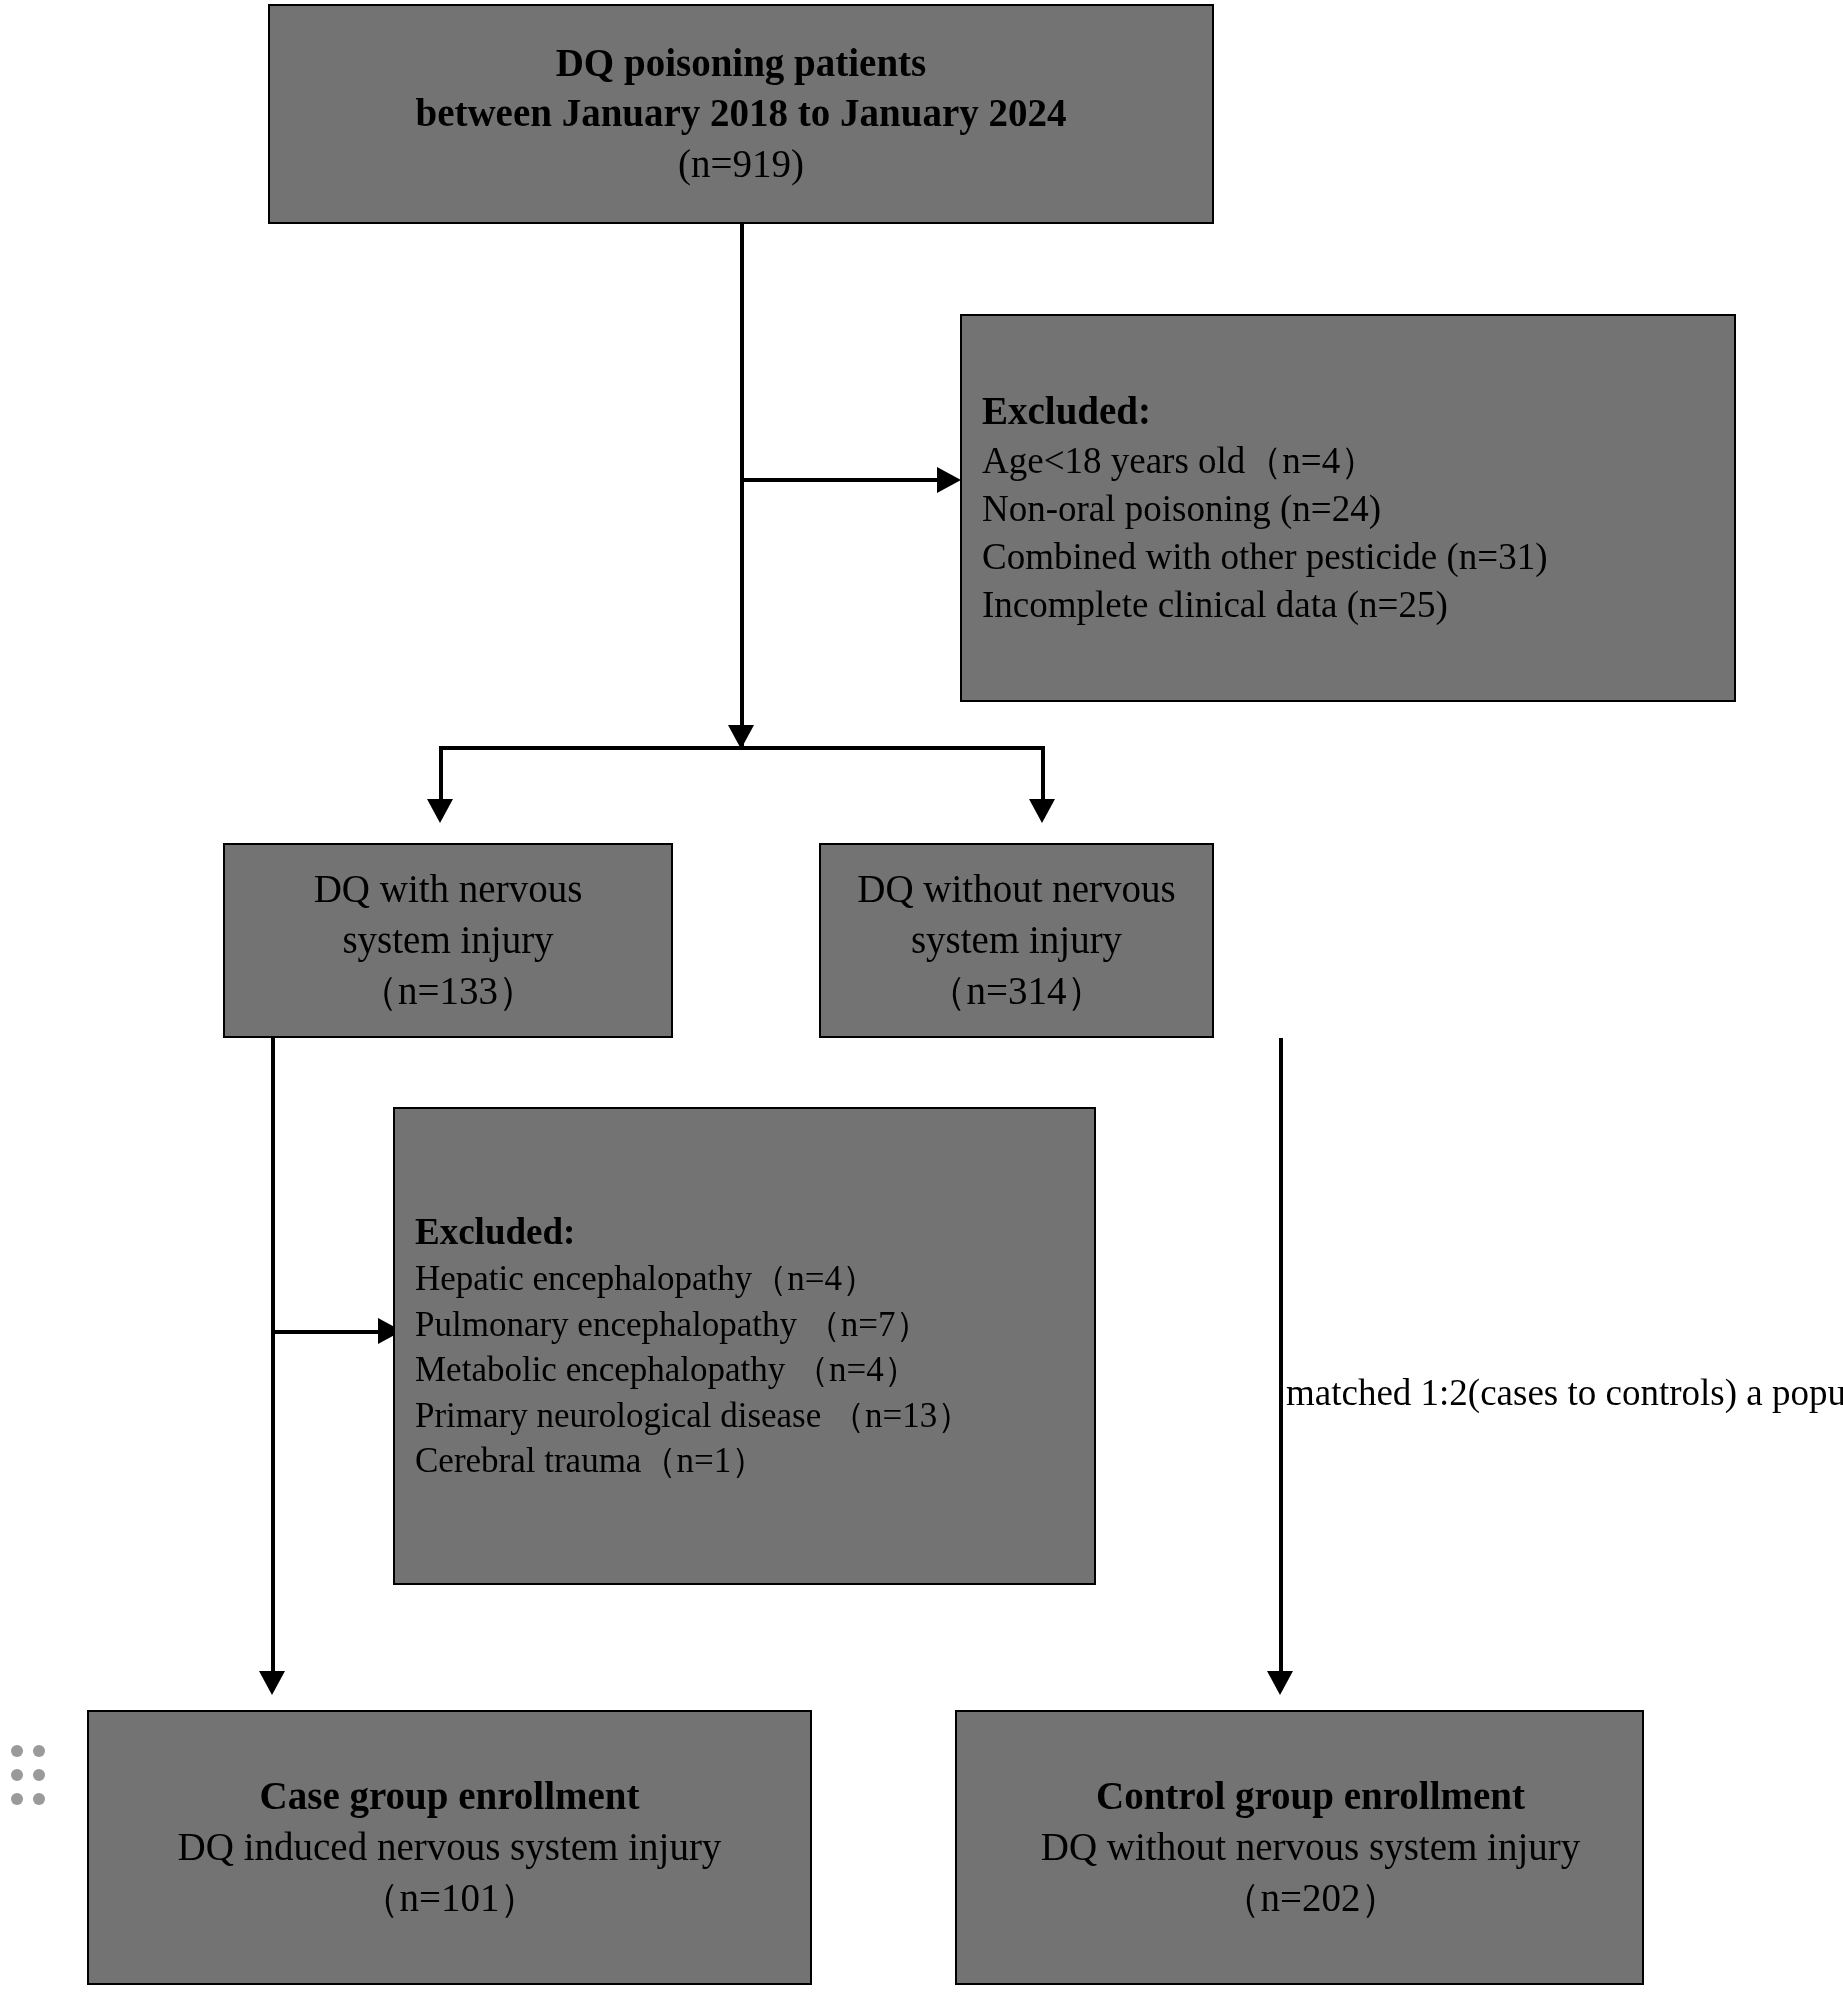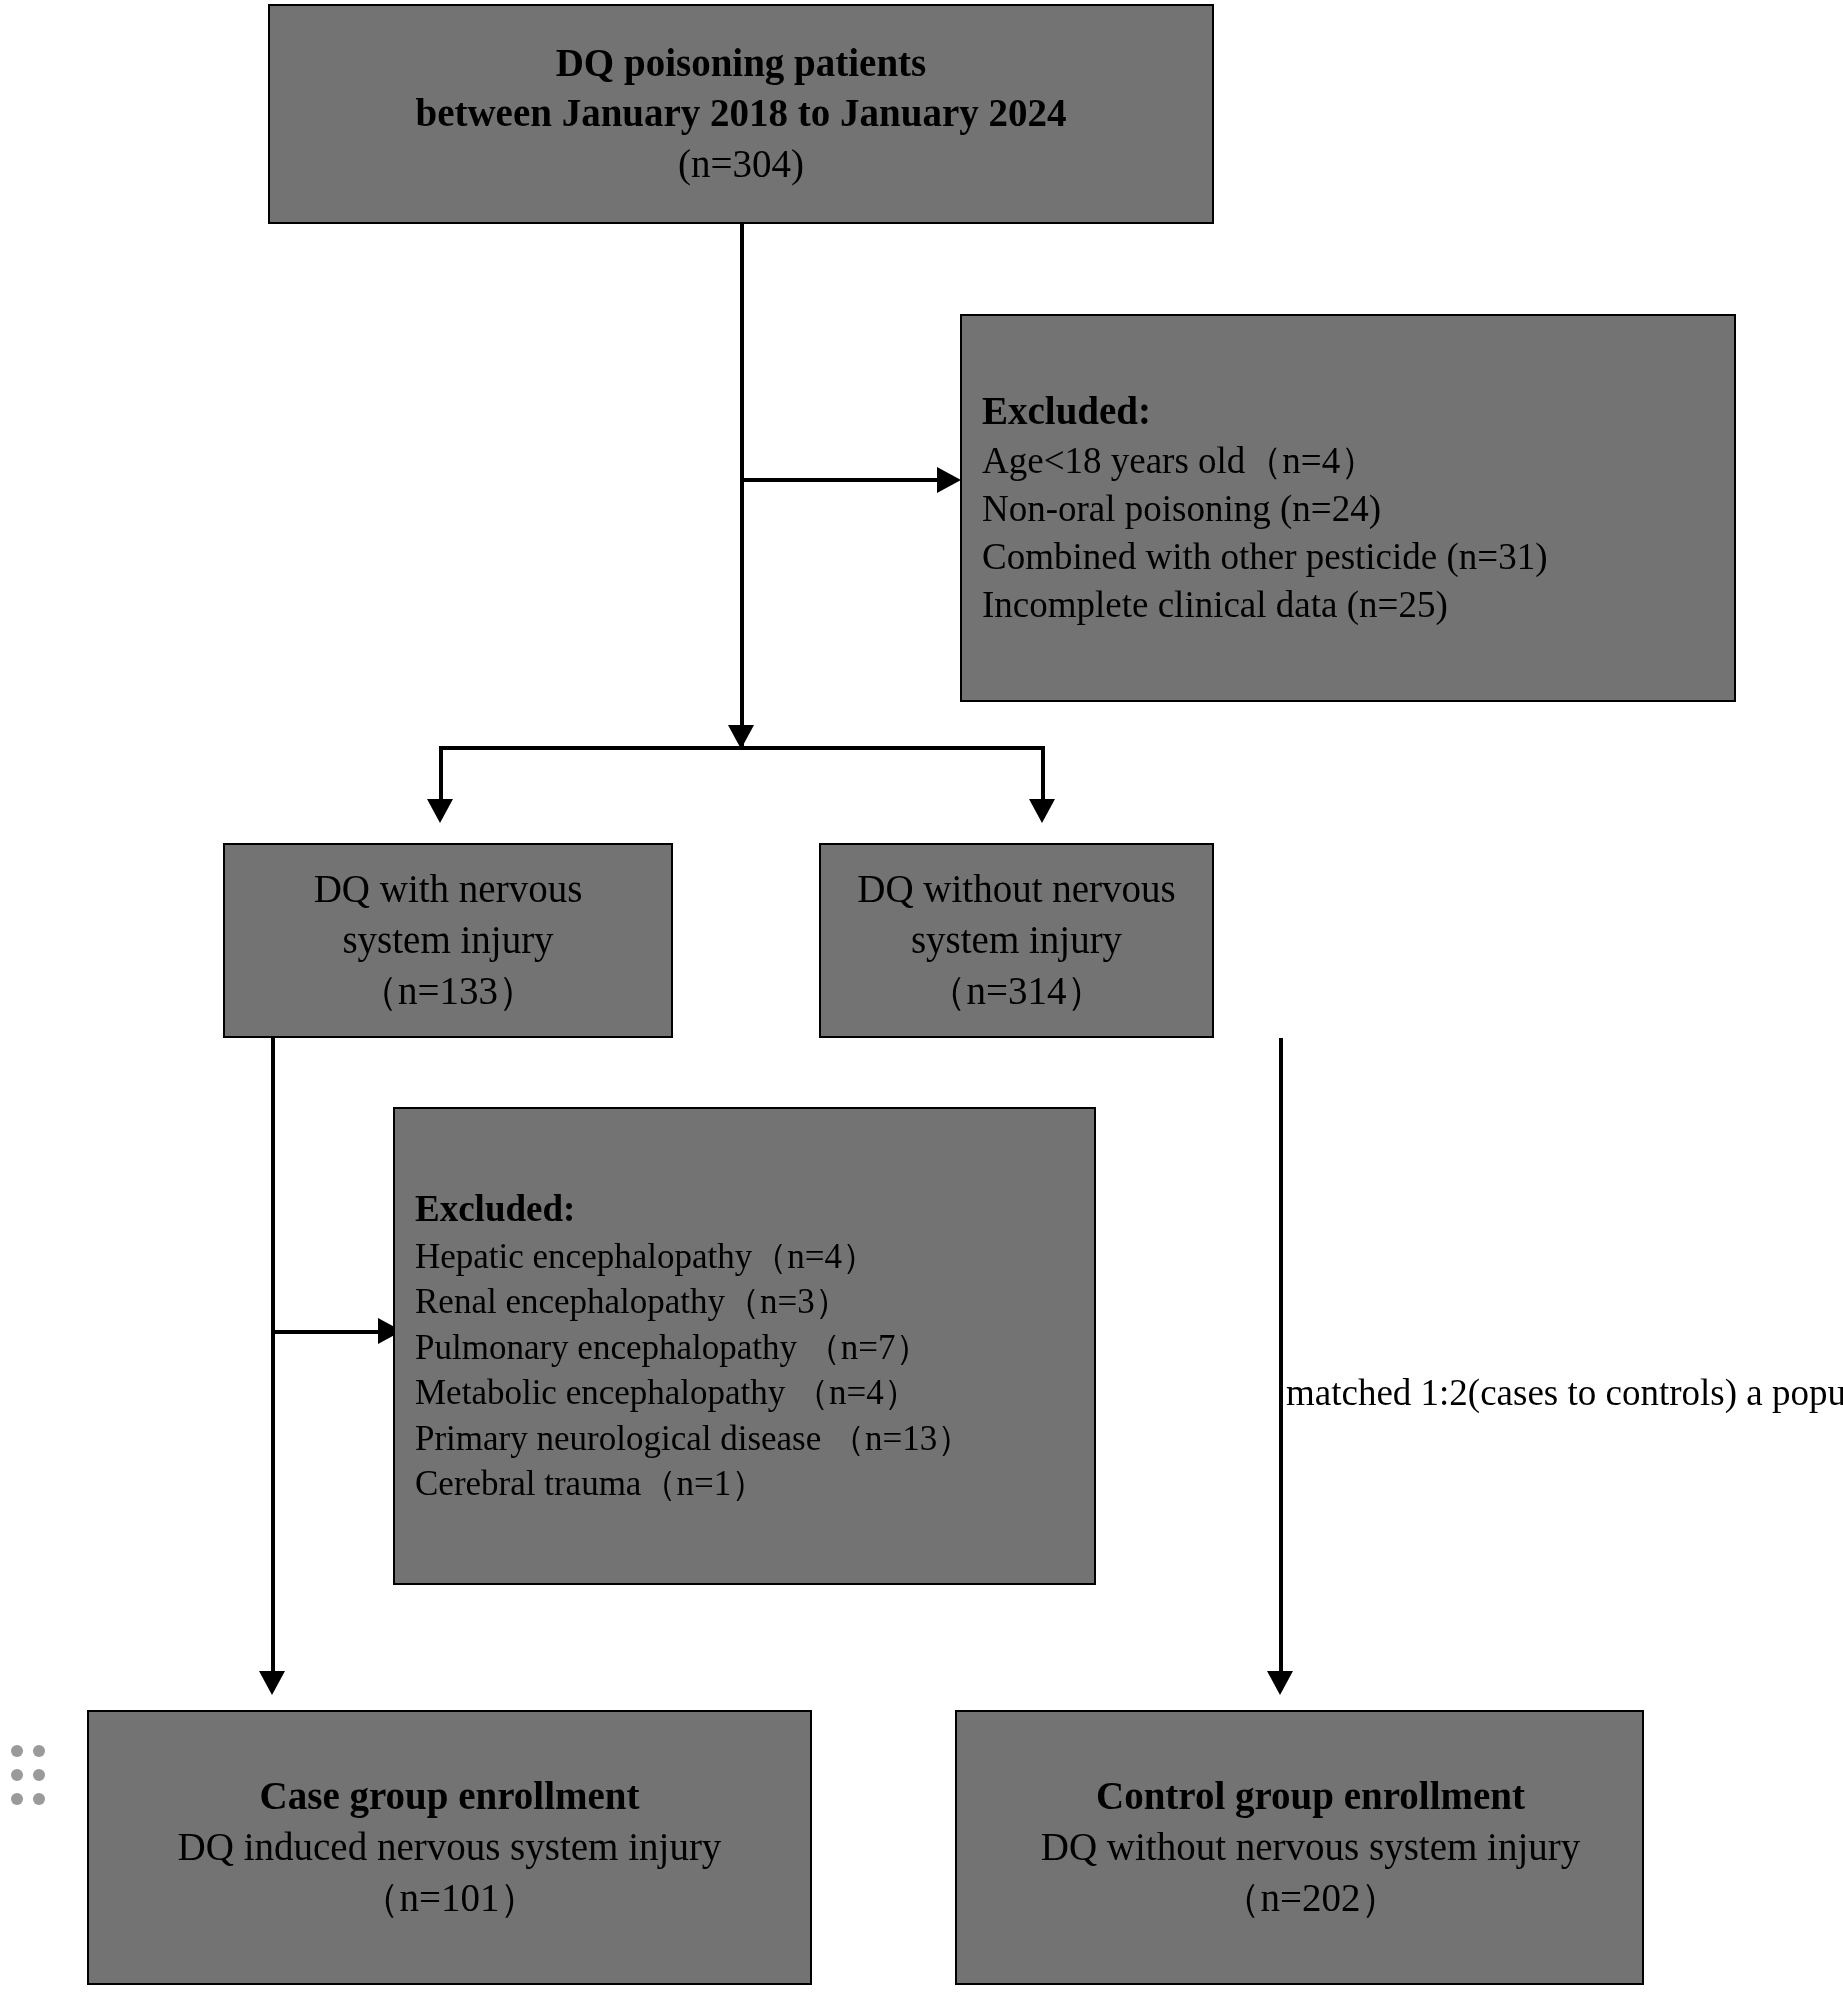--- a/index.html
+++ b/index.html
@@ -91,21 +91,21 @@
   }
 </style>
 </head>
 <body>
 
 <div id="page">
 
   <div class="box" style="left:268px; top:3.7px; width:946px; height:220px;">
     <span class="line bold t42">DQ poisoning patients</span>
     <span class="line bold t42">between January 2018 to January 2024</span>
-    <span class="line t42">(n=304)</span>
+    <span class="line t42">(n=919)</span>
   </div>
 
   <div class="vline" style="left:740px; top:224px; height:523px;"></div>
   <div class="arrow-down" style="left:728px; top:725px;"></div>
 
   <div class="hline" style="left:740px; top:478px; width:202px;"></div>
   <div class="arrow-right" style="left:937px; top:467px;"></div>
 
   <div class="box left" style="left:960px; top:314px; width:776px; height:388px; padding:16.5px 20px;">
     <span class="line bold t42">Excluded:</span>
@@ -138,21 +138,20 @@
 
   <div class="hline" style="left:271px; top:1330px; width:115px;"></div>
   <div class="arrow-right" style="left:378px; top:1318px;"></div>
 
   <div class="vline" style="left:1279px; top:1038px; height:652px;"></div>
   <div class="arrow-down" style="left:1267px; top:1671px;"></div>
 
   <div class="box left" style="left:393px; top:1107px; width:703px; height:478px; padding:13px 20px;">
     <span class="line bold t40">Excluded:</span>
     <span class="line t38">Hepatic encephalopathy（n=4）</span>
-    <span class="line t38">Renal encephalopathy（n=3）</span>
     <span class="line t38">Pulmonary encephalopathy （n=7）</span>
     <span class="line t38">Metabolic encephalopathy （n=4）</span>
     <span class="line t38">Primary neurological disease （n=13）</span>
     <span class="line t38">Cerebral trauma（n=1）</span>
   </div>
 
   <div class="free-text" style="left:1286px; top:1368px;">
     <span class="line">matched 1:2(cases to controls)</span>
     <span class="line"> a population-based</span>
   </div>

